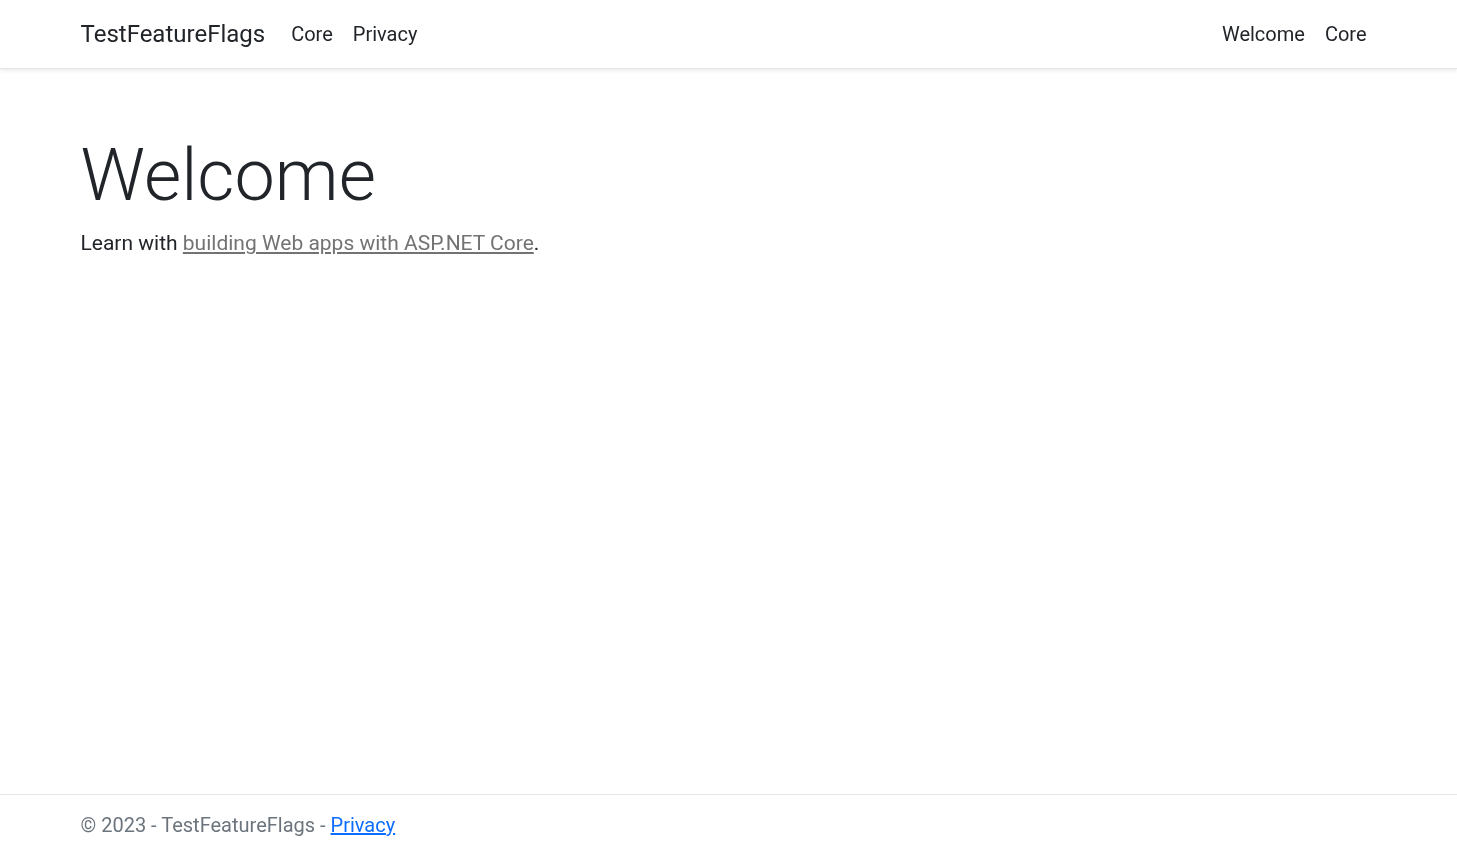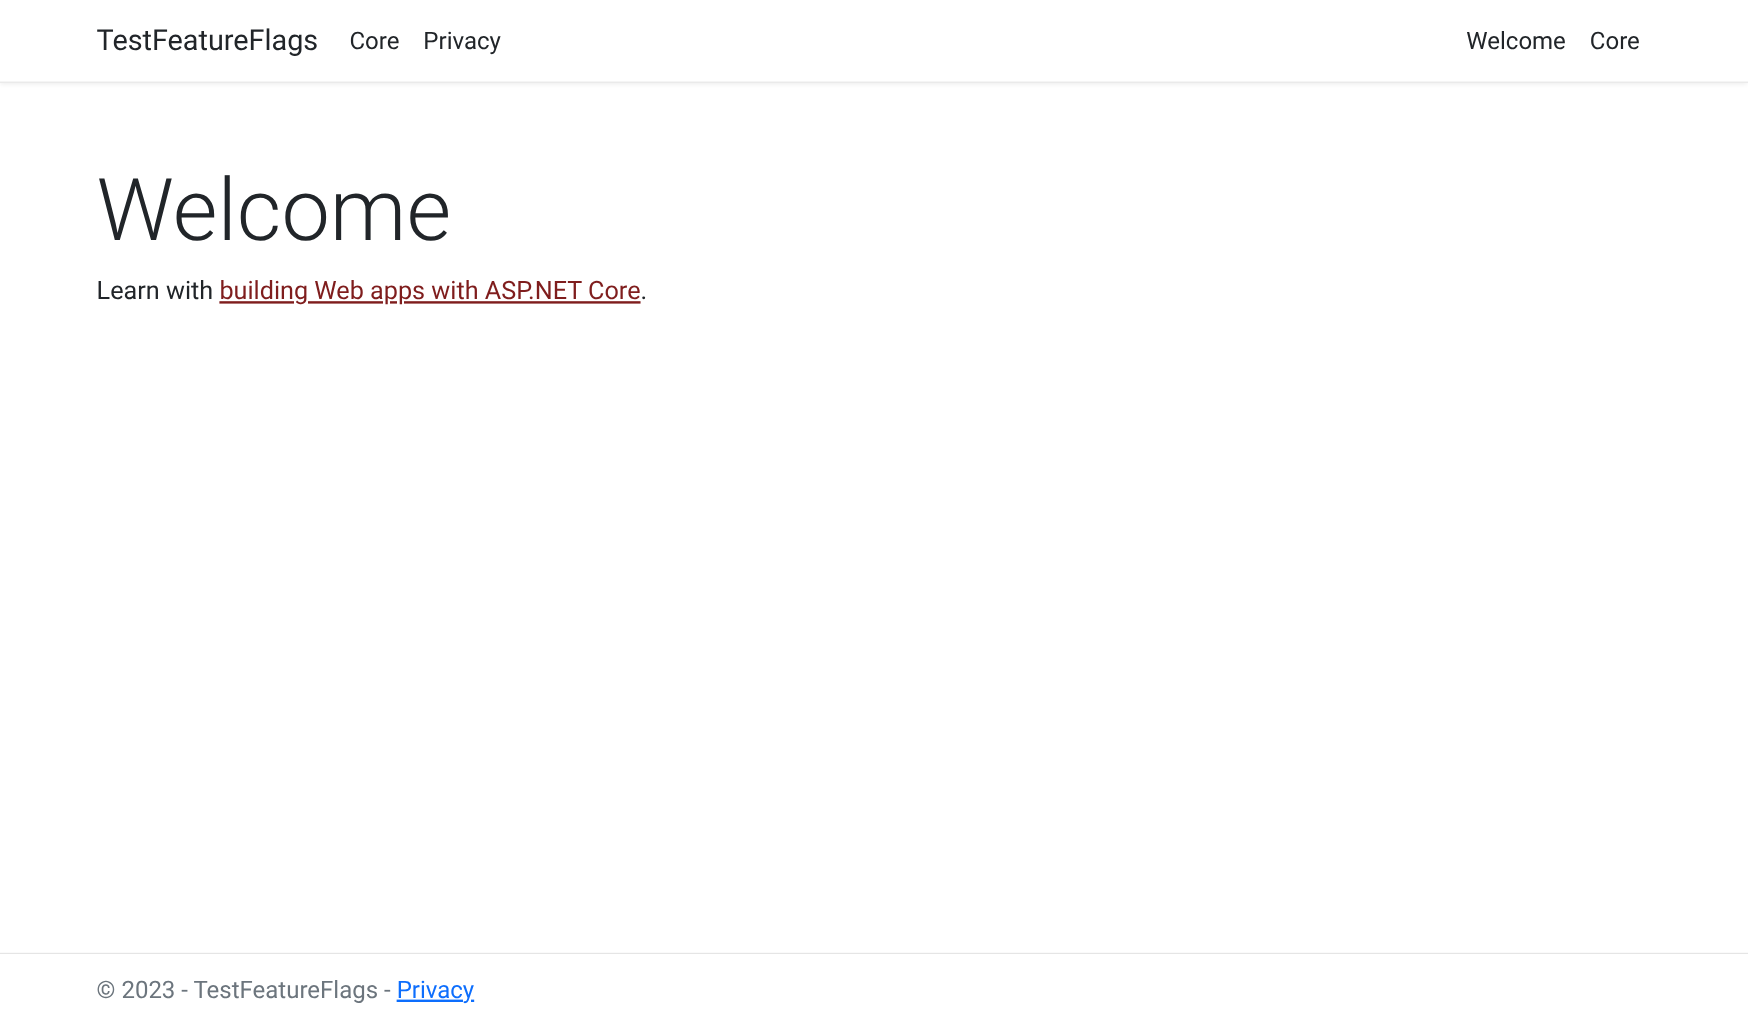--- a/index.html
+++ b/index.html
@@ -79,21 +79,21 @@
       color: #212529;
       margin-bottom: 12px;
       line-height: 1.2;
     }
     .hero p {
       font-size: 21px;
       color: #212529;
       margin: 0;
     }
     .hero p a {
-      color: #7f1d1d;
+      color: #737373;
       text-decoration: underline;
     }
     .footer {
       border-top: 1px solid #e5e5e5;
       background: #fff;
       width: 100%;
     }
     .footer-container {
       max-width: 1320px;
       margin: 0 auto;

